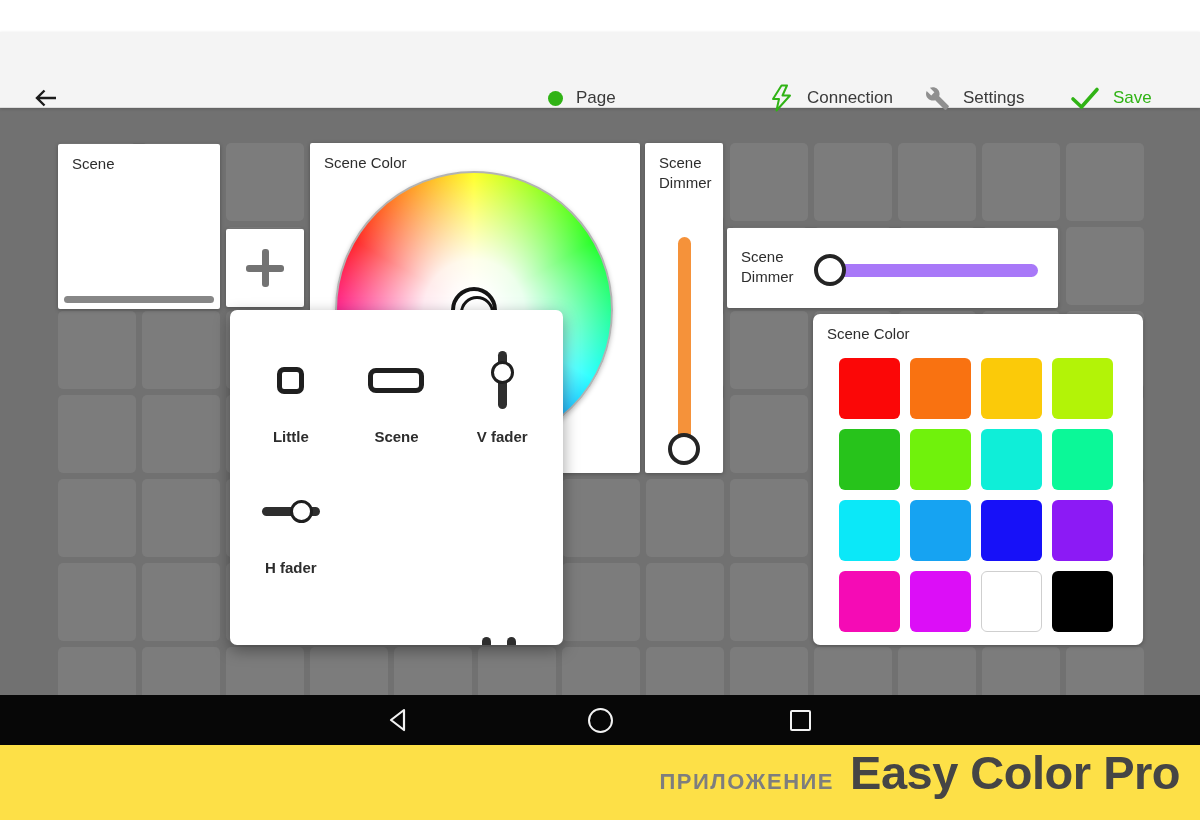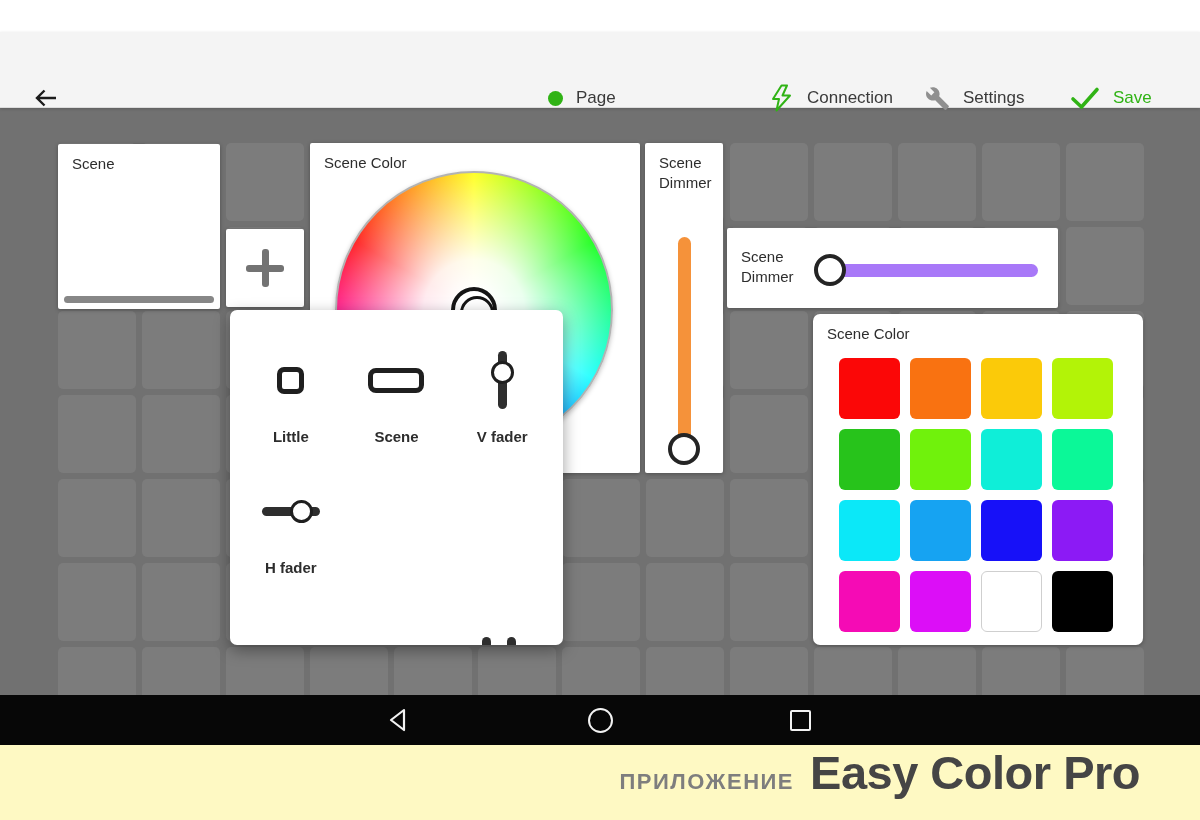--- a/index.html
+++ b/index.html
@@ -91,22 +91,22 @@
              background:#fff; border:3.5px solid #1f1f1f; }
   .dlg-dot { position:absolute; bottom:0; width:9px; height:8px; border-radius:5px 5px 0 0; background:#2e2e2e; }
 
   
   .navbar { position:absolute; left:0; top:695px; width:1200px; height:50px; background:#070707; }
   .nav-icon { position:absolute; top:0; height:50px; display:flex; align-items:center; justify-content:center; width:48px; }
   .nav-home { width:25px; height:25px; border:2.8px solid #f2f2f2; border-radius:50%; }
   .nav-sq { width:21px; height:21px; border:2.8px solid #f2f2f2; border-radius:2px; }
 
   
-  .footer { position:absolute; left:0; top:745px; width:1200px; height:75px; background:#fef9c3;
-            display:flex; align-items:baseline; justify-content:flex-end; padding-right:60px; gap:16px; }
+  .footer { position:absolute; left:0; top:745px; width:1200px; height:75px; background:#fde047;
+            display:flex; align-items:baseline; justify-content:flex-end; padding-right:20px; gap:16px; }
   .footer-label { font-size:22px; font-weight:bold; letter-spacing:1.5px; color:#7e7e7e; }
   .footer-name { font-size:47px; font-weight:bold; color:#454545; letter-spacing:-.5px; }
 </style>
 </head>
 <body>
 
 <div class="screen">
 
 
   <div class="toolbar">

